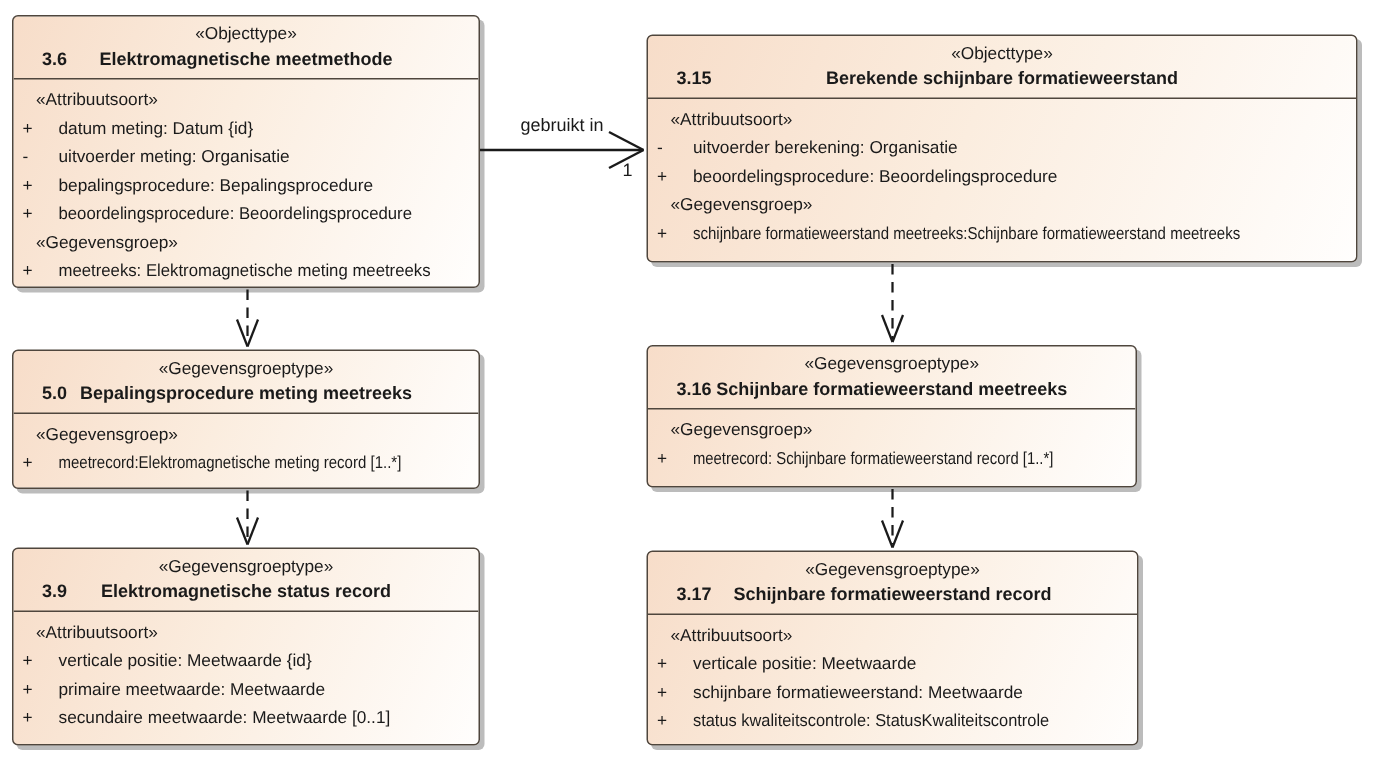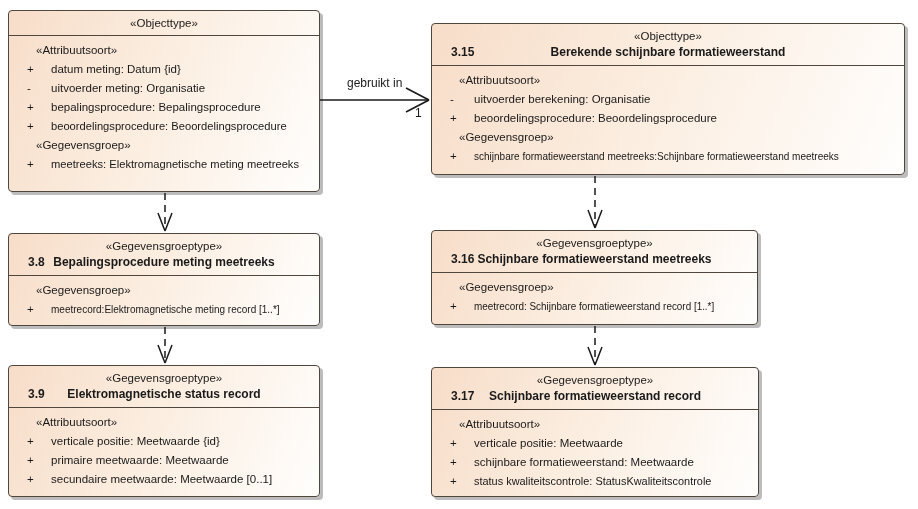--- a/index.html
+++ b/index.html
@@ -14,37 +14,41 @@
     background:linear-gradient(112deg,#f7ddc9 0%,#fbeddf 45%,#fffefd 100%);
     box-shadow:3px 3px 0 #bcbcbc;
     display:flex;flex-direction:column;overflow:hidden;
     box-sizing:border-box;
   }
   .box-header{border-bottom:1.5px solid #4f463d;padding:5px 4px 4px;position:relative;flex:0 0 auto;}
   .stereotype{text-align:center;font-size:11.5px;line-height:15px;}
   .title-row{position:relative;line-height:17px;}
   .box-num{position:absolute;left:15px;top:0;font-weight:bold;font-size:12px;}
   .box-title{display:block;text-align:center;font-weight:bold;font-size:12px;}
-  .box-body{padding:5px 12px 4px;font-size:11.5px;flex:1 1 auto;}
+  .box-body{padding:5px 0 4px;font-size:11.5px;flex:1 1 auto;}
   .row{line-height:19px;white-space:nowrap;}
   .row.group{padding-left:15px;}
   .row.attr{position:relative;padding-left:30px;}
   .vis{position:absolute;left:6px;top:0;}
   .atext{display:inline-block;transform:scaleX(var(--sx,1));transform-origin:0 50%;}
   .connector-layer{position:absolute;left:0;top:0;pointer-events:none;}
   .edge-label{position:absolute;font-size:12px;line-height:14px;white-space:nowrap;}
 </style>
 </head>
 <body>
 
 <div class="canvas">
 
   <div class="uml-box" style="left:8px;top:10px;width:312px;height:182px;">
     <div class="box-header">
       <div class="stereotype">«Objecttype»</div>
+      <div class="title-row">
+        <span class="box-num">3.6</span>
+        <span class="box-title">Elektromagnetische meetmethode</span>
+      </div>
     </div>
     <div class="box-body">
       <div class="row group">«Attribuutsoort»</div>
       <div class="row attr"><span class="vis">+</span><span class="atext">datum meting: Datum {id}</span></div>
       <div class="row attr"><span class="vis">-</span><span class="atext">uitvoerder meting: Organisatie</span></div>
       <div class="row attr"><span class="vis">+</span><span class="atext">bepalingsprocedure: Bepalingsprocedure</span></div>
       <div class="row attr"><span class="vis">+</span><span class="atext" style="--sx:0.97">beoordelingsprocedure: Beoordelingsprocedure</span></div>
       <div class="row group">«Gegevensgroep»</div>
       <div class="row attr"><span class="vis">+</span><span class="atext" style="--sx:0.97">meetreeks: Elektromagnetische meting meetreeks</span></div>
     </div>
@@ -64,21 +68,21 @@
       <div class="row attr"><span class="vis">+</span><span class="atext">beoordelingsprocedure: Beoordelingsprocedure</span></div>
       <div class="row group">«Gegevensgroep»</div>
       <div class="row attr"><span class="vis">+</span><span class="atext" style="--sx:0.87">schijnbare formatieweerstand meetreeks:Schijnbare formatieweerstand meetreeks</span></div>
     </div>
   </div>
 
   <div class="uml-box" style="left:8px;top:233px;width:312px;height:93px;">
     <div class="box-header">
       <div class="stereotype">«Gegevensgroeptype»</div>
       <div class="title-row">
-        <span class="box-num">3.8</span>
+        <span class="box-num">5.0</span>
         <span class="box-title">Bepalingsprocedure meting meetreeks</span>
       </div>
     </div>
     <div class="box-body">
       <div class="row group">«Gegevensgroep»</div>
       <div class="row attr"><span class="vis">+</span><span class="atext" style="--sx:0.87">meetrecord:Elektromagnetische meting record [1..*]</span></div>
     </div>
   </div>
 
   <div class="uml-box" style="left:431px;top:230px;width:327px;height:95px;">

